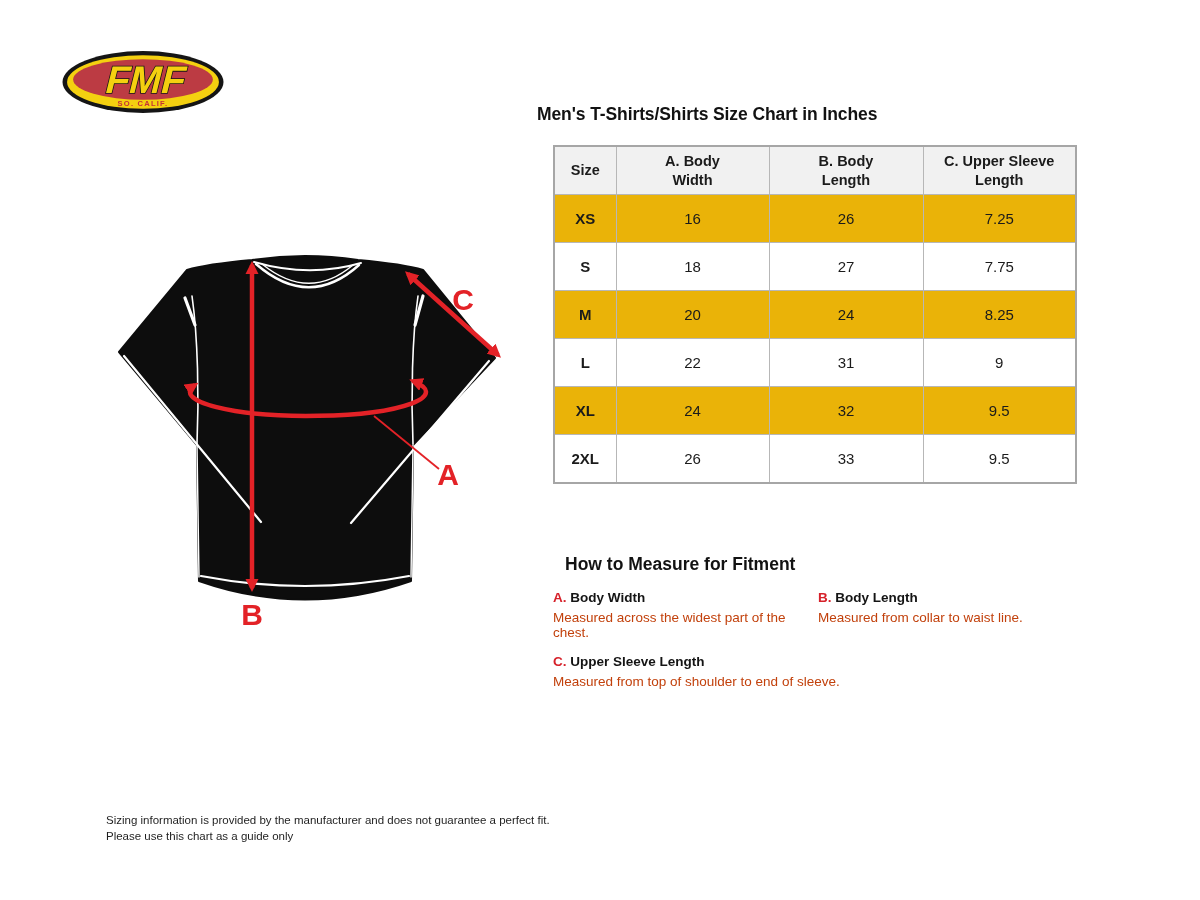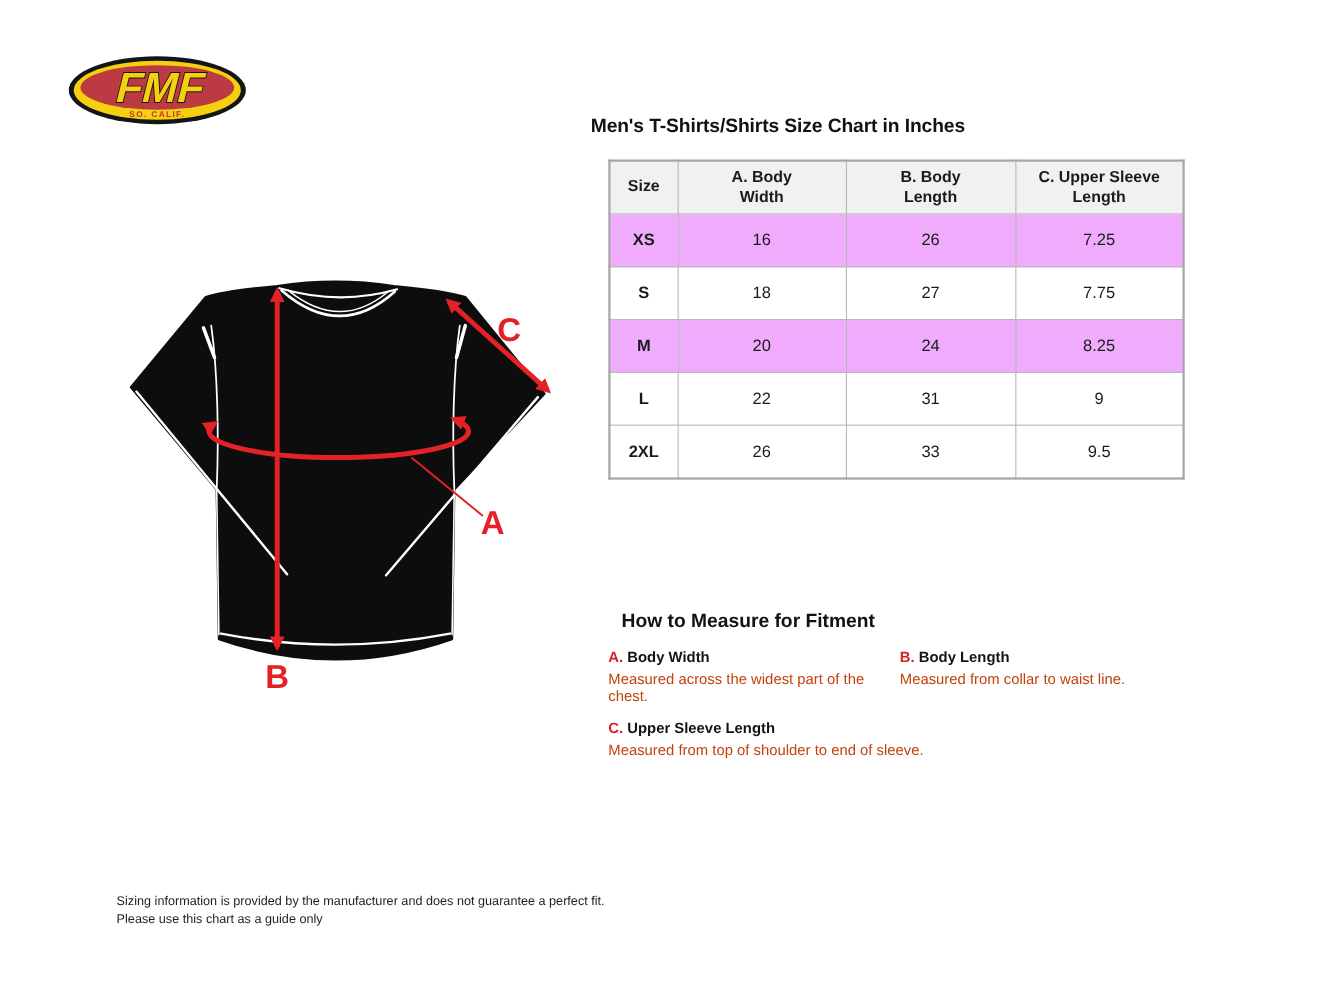--- a/index.html
+++ b/index.html
@@ -28,21 +28,21 @@
   table.size-chart th, table.size-chart td{
     border:1px solid #b7b7b7;text-align:center;vertical-align:middle;
     height:47px;padding:0;color:#1b1b1b;
   }
   table.size-chart th{
     font-size:14.5px;font-weight:700;white-space:pre-line;line-height:1.3;
     background:#f1f1f1;
   }
   table.size-chart td{font-size:15px;}
   table.size-chart td.size{font-weight:700;font-size:15px;}
-  table.size-chart tr.stripe td{background:#f0abfc;}
+  table.size-chart tr.stripe td{background:#eab308;}
   col.c-size{width:62px;} col.c-a{width:153px;} col.c-b{width:154px;} col.c-c{width:153px;}
 
   
   .measure-heading{
     left:565px;top:554px;font-size:17.5px;font-weight:700;color:#121212;
   }
   .measure-item{width:260px;}
   .measure-item .t{font-size:13.5px;font-weight:700;color:#141414;}
   .measure-item .t .px{color:#d6212a;}
   .measure-item .d{font-size:13.5px;color:#c2410c;margin-top:5px;}
@@ -143,20 +143,26 @@
       <td>20</td>
       <td>24</td>
       <td>8.25</td>
     </tr>
     <tr>
       <td class="size">L</td>
       <td>22</td>
       <td>31</td>
       <td>9</td>
     </tr>
+    <tr class="stripe">
+      <td class="size">XL</td>
+      <td>24</td>
+      <td>32</td>
+      <td>9.5</td>
+    </tr>
     <tr>
       <td class="size">2XL</td>
       <td>26</td>
       <td>33</td>
       <td>9.5</td>
     </tr>
   </tbody>
 </table>
 
 <div class="abs measure-heading">How to Measure for Fitment</div>

